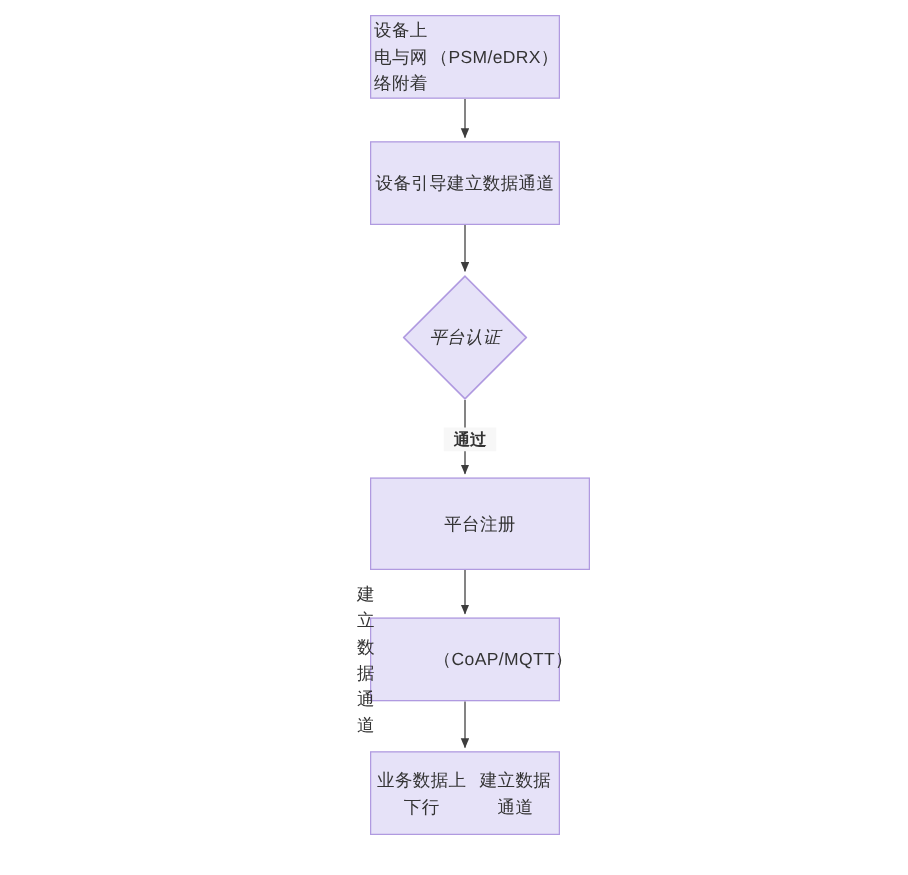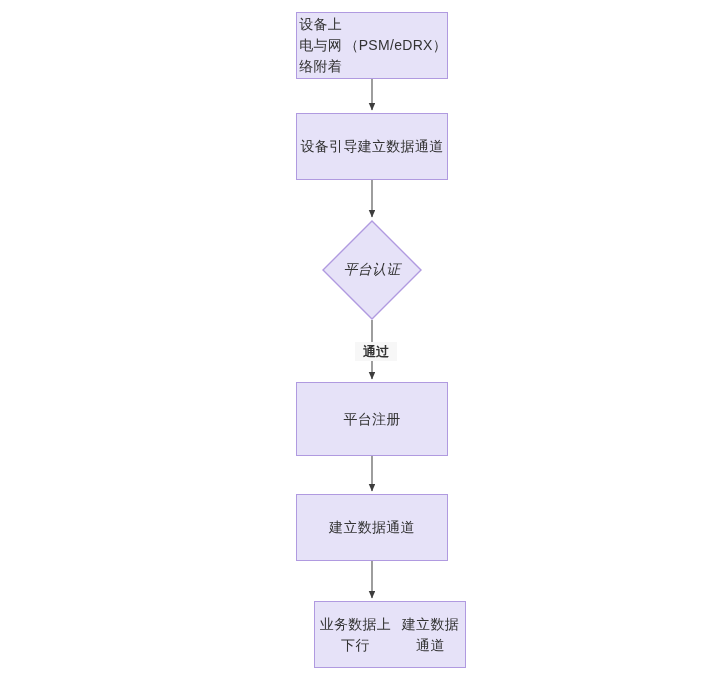--- a/index.html
+++ b/index.html
@@ -107,24 +107,25 @@
 
 <div class="diamond-wrap" style="left:322px; top:220px;">
   <svg class="diamond-shape" viewBox="0 0 100 100" xmlns="http://www.w3.org/2000/svg">
     <polygon points="50,1 99,50 50,99 1,50" fill="#e6e2f8" stroke="#b09ae0" stroke-width="1.4"></polygon>
   </svg>
   <div class="diamond-label">平台认证</div>
 </div>
 
 <div class="edge-label" style="left:355px; top:342px; width:36px;font-weight:bold;">通过</div>
 
-<div class="node" style="left:296px; top:382px; width:152px; height:74px;">
+<div class="node" style="left:296px; top:382px; width:176px; height:74px;">
   <span>平台注册</span>
 </div>
 
 <div class="node" style="left:296px; top:494px; width:152px; height:67px;gap:47px;">
   <span>建立数据通道</span>
+  <span class="line2">（CoAP/MQTT）</span>
 </div>
 
-<div class="node" style="left:296px; top:601px; width:152px; height:67px;margin-left:18px;">
+<div class="node" style="left:296px; top:601px; width:152px; height:67px;">
   <span>业务数据上下行</span>
   <span class="line2">建立数据通道</span>
 </div>
 
 </body></html>

